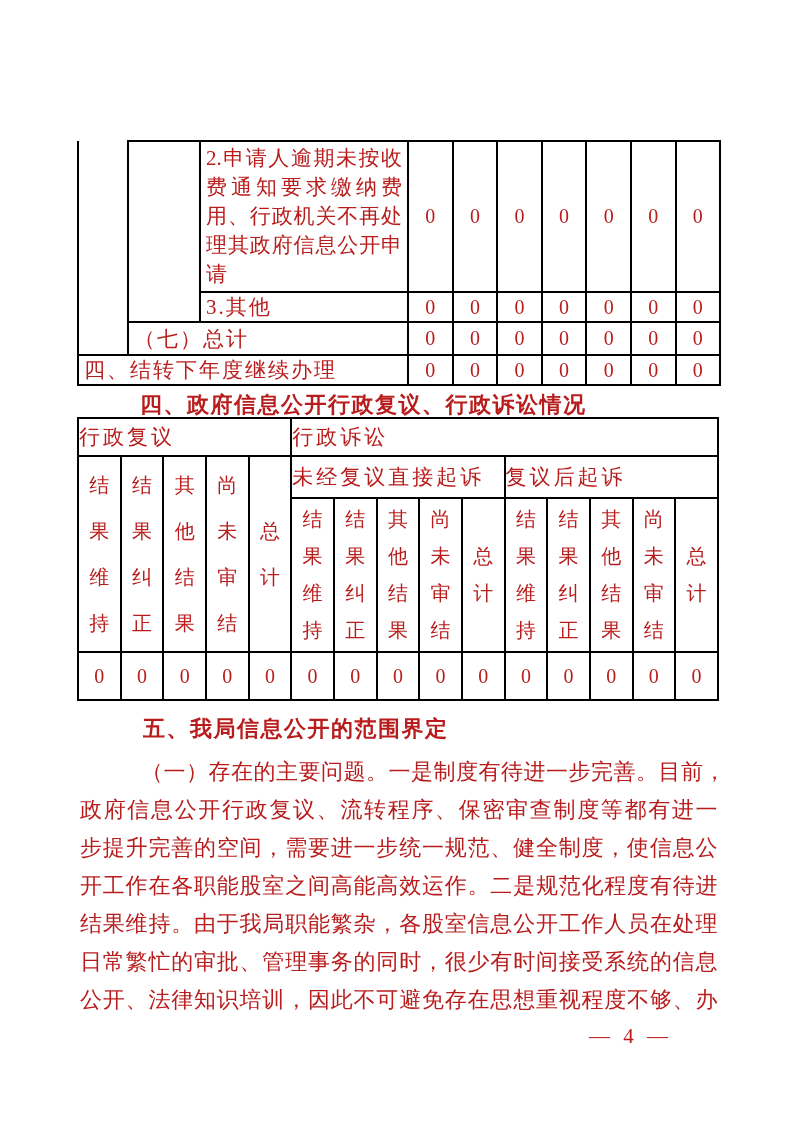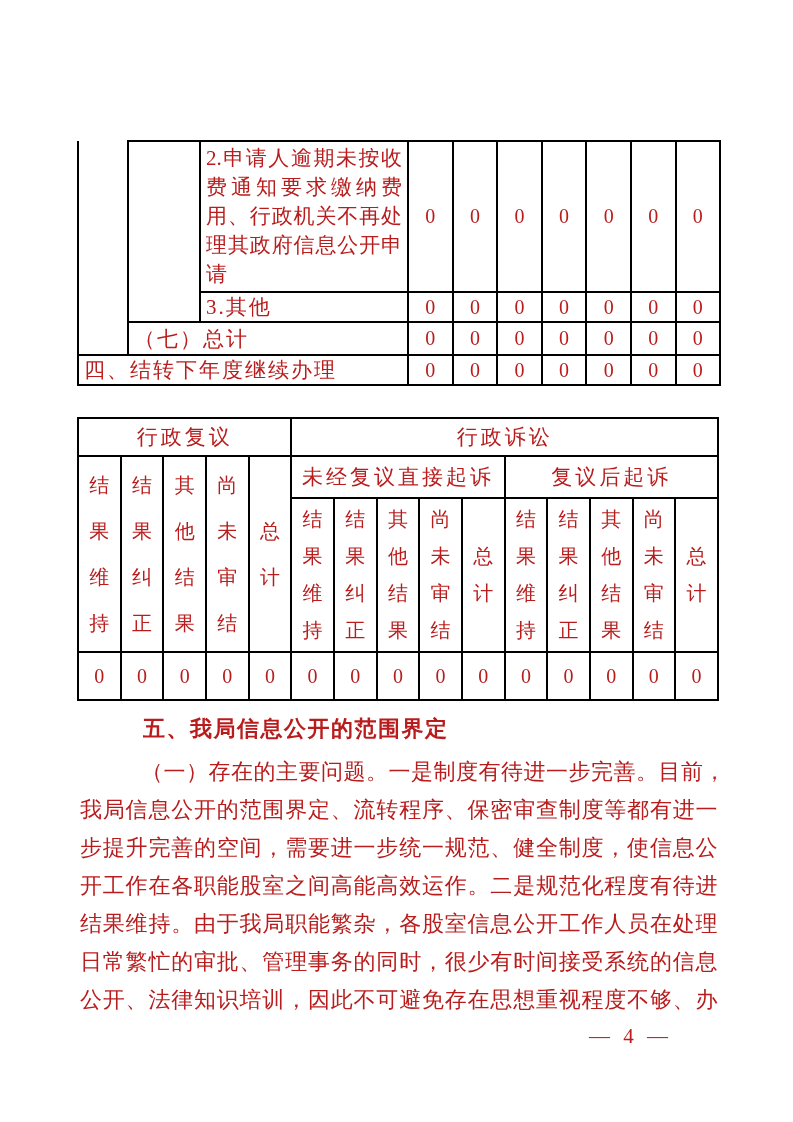--- a/index.html
+++ b/index.html
@@ -23,21 +23,21 @@
   .t1 { position: absolute; left: 77px; top: 140px; width: 642px; }
   .t1 .cellA { border-top: none; }
   .t1 .lbl {
     font-size: 21px; line-height: 29px; padding: 2px 5px;
     text-align: justify; text-justify: inter-character;
   }
   .t1 .lbl-short { font-size: 21px; padding: 0 5px; text-align: left; letter-spacing: 2px; }
   .num { text-align: center; font-size: 20px; font-family: "Liberation Serif", serif; }
 
   .t2 { position: absolute; left: 77px; top: 417px; width: 642px; }
-  .t2 .grp { font-size: 21px; letter-spacing: 3px; text-align: center; }
+  .t2 .grp { font-size: 21px; letter-spacing: 3px; text-align: left; }
   .vt {
     width: 1.15em; margin: 0 auto;
     word-break: break-all; overflow-wrap: anywhere;
     text-align: center; font-size: 20px;
   }
   .vt-tall  { line-height: 46px; }
   .vt-short { line-height: 37px; }
 
   
   .heading {
@@ -136,20 +136,21 @@
         <td class="num">0</td>
         <td class="num">0</td>
         <td class="num">0</td>
         <td class="num">0</td>
         <td class="num">0</td>
         <td class="num">0</td>
       </tr>
     </tbody>
   </table>
 
+  <div class="heading h4">四、政府信息公开行政复议、行政诉讼情况</div>
 
   <table class="t2">
     <colgroup>
       <col>
         <col>
         <col>
         <col>
         <col>
         <col>
         <col>
@@ -237,21 +238,21 @@
       </tr>
     </tbody>
   </table>
 
   <div class="heading h5">五、我局信息公开的范围界定</div>
 
   <div class="body-text">
     <div class="bl bl-indent">
       <span class="seg">（一）存在的主要问题。</span><span class="seg bold-seg">一是</span><span class="seg">制度有待进一步完善。目前，</span>
     </div>
-    <div class="bl">我局信息公开的范围界定、流转程序、保密审查制度等都有进一</div>
+    <div class="bl">政府信息公开行政复议、流转程序、保密审查制度等都有进一</div>
     <div class="bl">步提升完善的空间，需要进一步统一规范、健全制度，使信息公</div>
     <div class="bl">
       <span class="seg">开工作在各职能股室之间高能高效运作。</span><span class="seg bold-seg">二是</span><span class="seg">规范化程度有待进</span>
     </div>
     <div class="bl">结果维持。由于我局职能繁杂，各股室信息公开工作人员在处理</div>
     <div class="bl">日常繁忙的审批、管理事务的同时，很少有时间接受系统的信息</div>
     <div class="bl">公开、法律知识培训，因此不可避免存在思想重视程度不够、办</div>
   </div>
 
   <div class="page-number">— 4 —</div>

